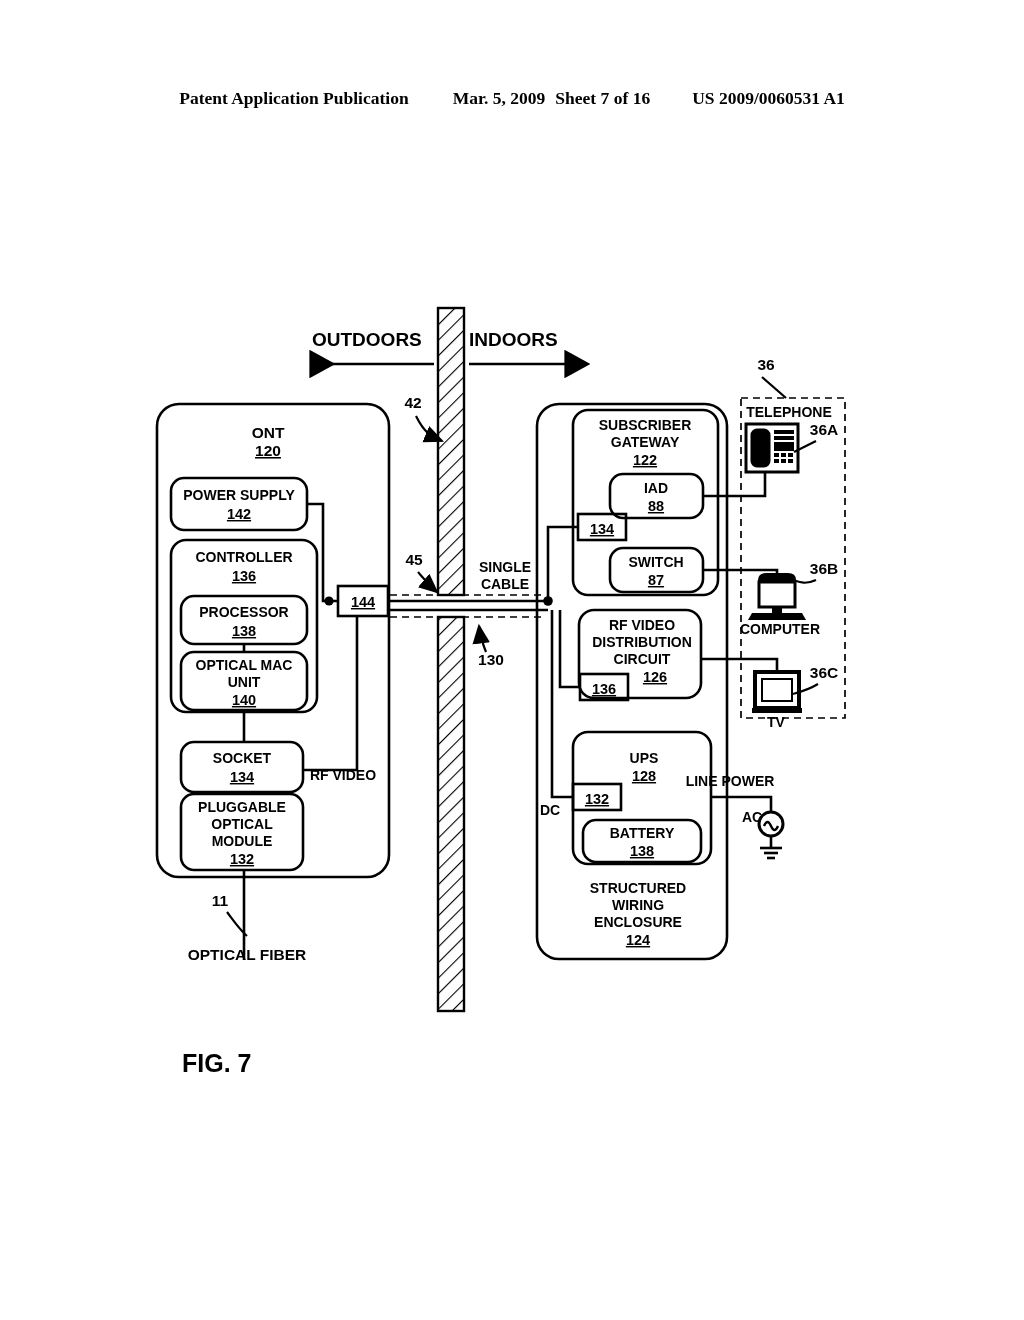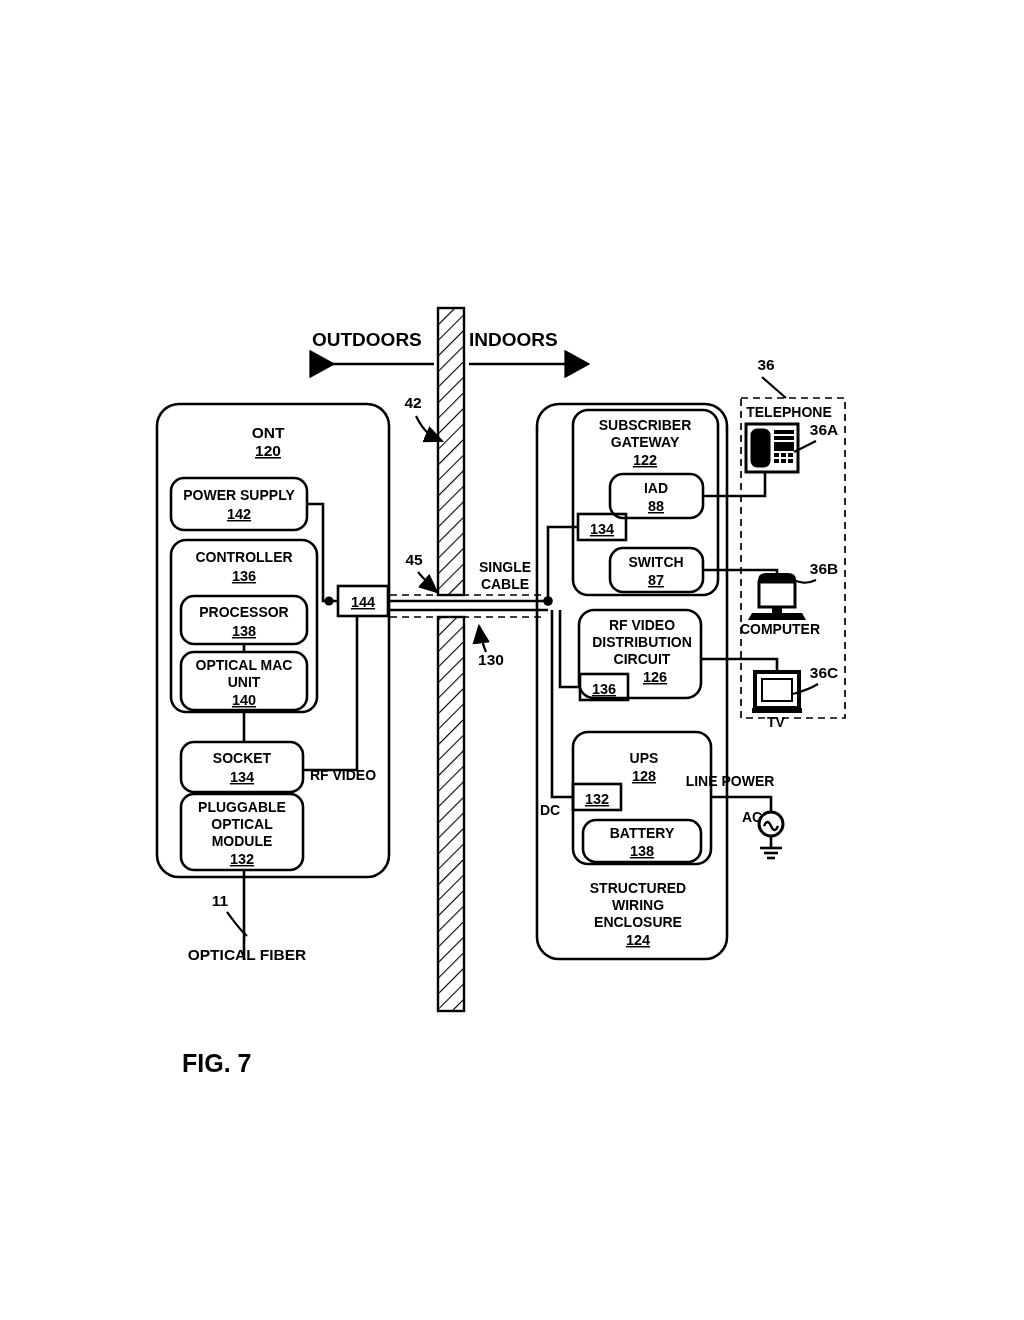--- a/index.html
+++ b/index.html
@@ -60,20 +60,23 @@
   .wire-thin { fill: none; stroke: #000; stroke-width: 2.2; }
   .dash { fill: none; stroke: #000; stroke-width: 1.7; stroke-dasharray: 7 5; }
   .hatchfill { fill: url(#hatch); stroke: #000; stroke-width: 2.4; }
   .icon { fill: #000; }
 </style>
 </head>
 <body>
 
 <div id="page">
 
+  <div class="hdr">
+    <span class="h1">Patent Application Publication</span><span class="h2">Mar. 5, 2009</span><span class="h3">Sheet 7 of 16</span><span>US 2009/0060531 A1</span>
+  </div>
 
   <svg class="figure" viewBox="0 0 1024 1320">
     <defs>
       <pattern id="hatch" width="11" height="11" patternTransform="rotate(45)" patternUnits="userSpaceOnUse">
         <line x1="0" y1="0" x2="0" y2="11" stroke="#000" stroke-width="2.2"></line>
       </pattern>
       <marker id="arrowL" markerWidth="11" markerHeight="11" refX="9" refY="5.5" orient="auto">
         <path d="M10,0 L10,11 L0,5.5 z" fill="#000"></path>
       </marker>
       <marker id="arrowR" markerWidth="11" markerHeight="11" refX="2" refY="5.5" orient="auto">

